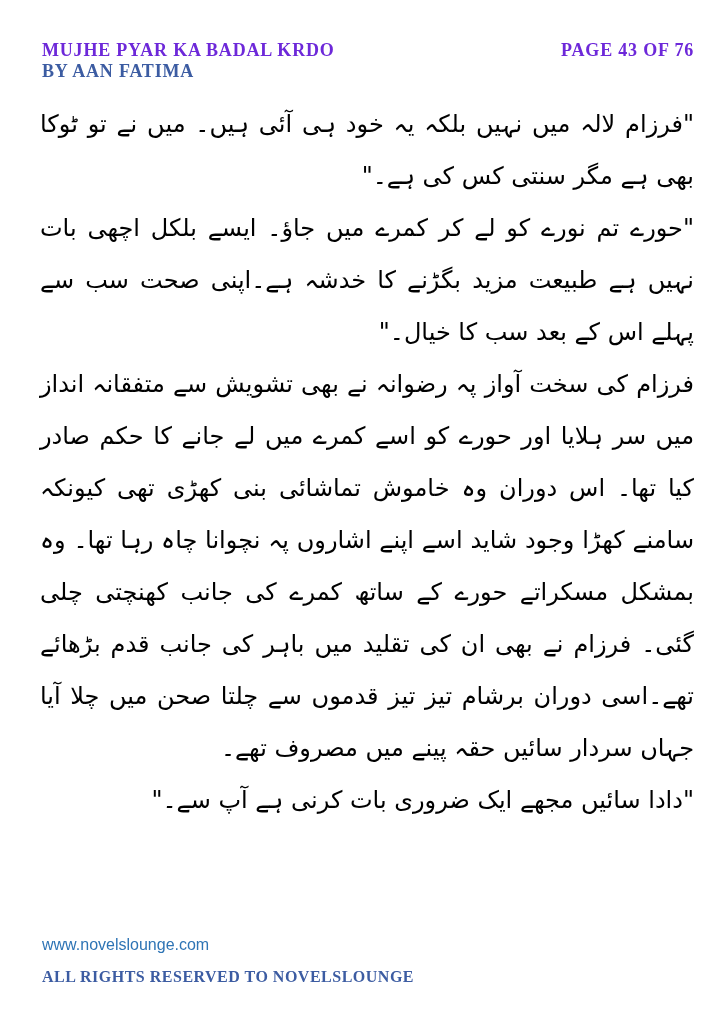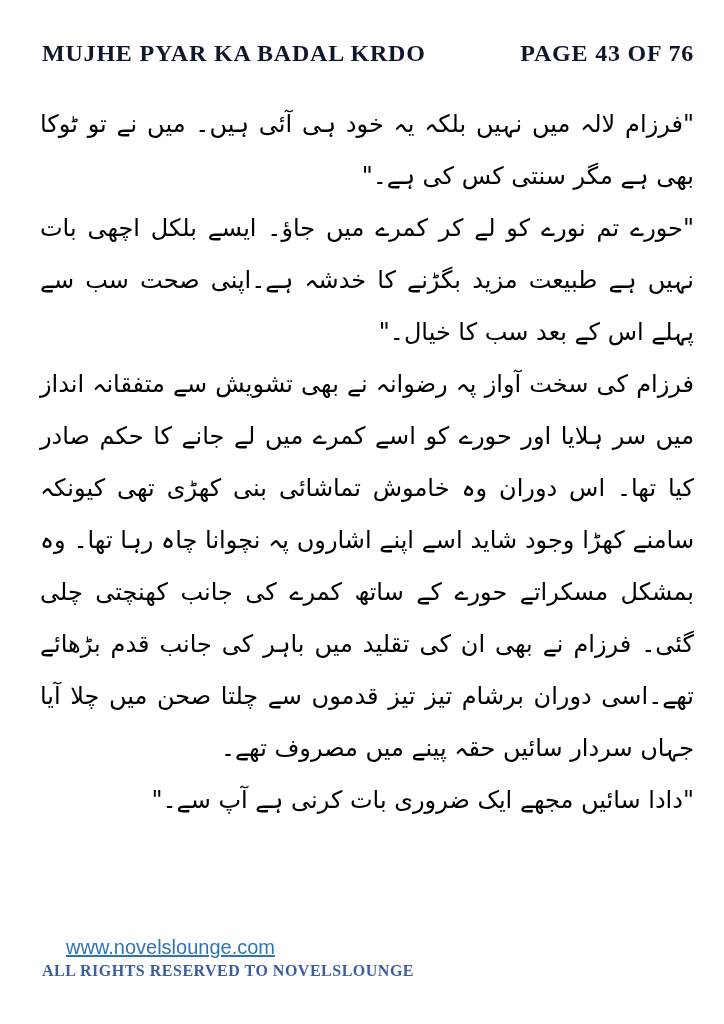--- a/index.html
+++ b/index.html
@@ -25,23 +25,23 @@
   }
   .header-row {
     display: flex;
     justify-content: space-between;
     align-items: baseline;
   }
   .book-title,
   .page-indicator {
     font-family: "Liberation Serif", serif;
     font-weight: bold;
-    font-size: 24px;
+    font-size: 18px;
     letter-spacing: 0.8px;
-    color: #0f172a;
+    color: #6d28d9;
     white-space: nowrap;
   }
   .byline {
     font-family: "Liberation Serif", serif;
     font-weight: bold;
     font-size: 18px;
     letter-spacing: 0.8px;
     color: #3c5ca2;
     margin-top: 0px;
   }
@@ -68,46 +68,45 @@
 
   
   .footer {
     position: absolute;
     left: 42px;
     top: 936px;
   }
   .site-link {
     display: inline-block;
     font-family: "Liberation Sans", sans-serif;
-    font-size: 20px;
+    font-size: 16px;
     color: #2e74b5;
-    text-decoration: underline;
     cursor: pointer;
-    margin-left: 24px;
   }
   .rights {
     font-family: "Liberation Serif", serif;
     font-weight: bold;
     font-size: 16px;
     letter-spacing: 0.5px;
     color: #3c5ca2;
-    margin-top: 3px;
+    margin-top: 14px;
     white-space: nowrap;
   }
 </style>
 </head>
 <body>
 
 <div class="page">
 
   <div class="header">
     <div class="header-row">
       <span class="book-title">MUJHE PYAR KA BADAL KRDO</span>
       <span class="page-indicator">PAGE 43 OF 76</span>
     </div>
+    <div class="byline">BY AAN FATIMA</div>
   </div>
 
   <div class="story" dir="rtl" lang="ur">
     <p>"فرزام لالہ میں نہیں بلکہ یہ خود ہی آئی ہیں۔ میں نے تو ٹوکا بھی ہے مگر سنتی کس کی ہے۔"</p>
     <p>"حورے تم نورے کو لے کر کمرے میں جاؤ۔ ایسے بلکل اچھی بات نہیں ہے طبیعت مزید بگڑنے کا خدشہ ہے۔اپنی صحت سب سے پہلے اس کے بعد سب کا خیال۔"</p>
     <p>فرزام کی سخت آواز پہ رضوانہ نے بھی تشویش سے متفقانہ انداز میں سر ہلایا اور حورے کو اسے کمرے میں لے جانے کا حکم صادر کیا تھا۔ اس دوران وہ خاموش تماشائی بنی کھڑی تھی کیونکہ سامنے کھڑا وجود شاید اسے اپنے اشاروں پہ نچوانا چاہ رہا تھا۔ وہ بمشکل مسکراتے حورے کے ساتھ کمرے کی جانب کھنچتی چلی گئی۔ فرزام نے بھی ان کی تقلید میں باہر کی جانب قدم بڑھائے تھے۔اسی دوران برشام تیز تیز قدموں سے چلتا صحن میں چلا آیا جہاں سردار سائیں حقہ پینے میں مصروف تھے۔</p>
     <p>"دادا سائیں مجھے ایک ضروری بات کرنی ہے آپ سے۔"</p>
   </div>
 
   <div class="footer">

